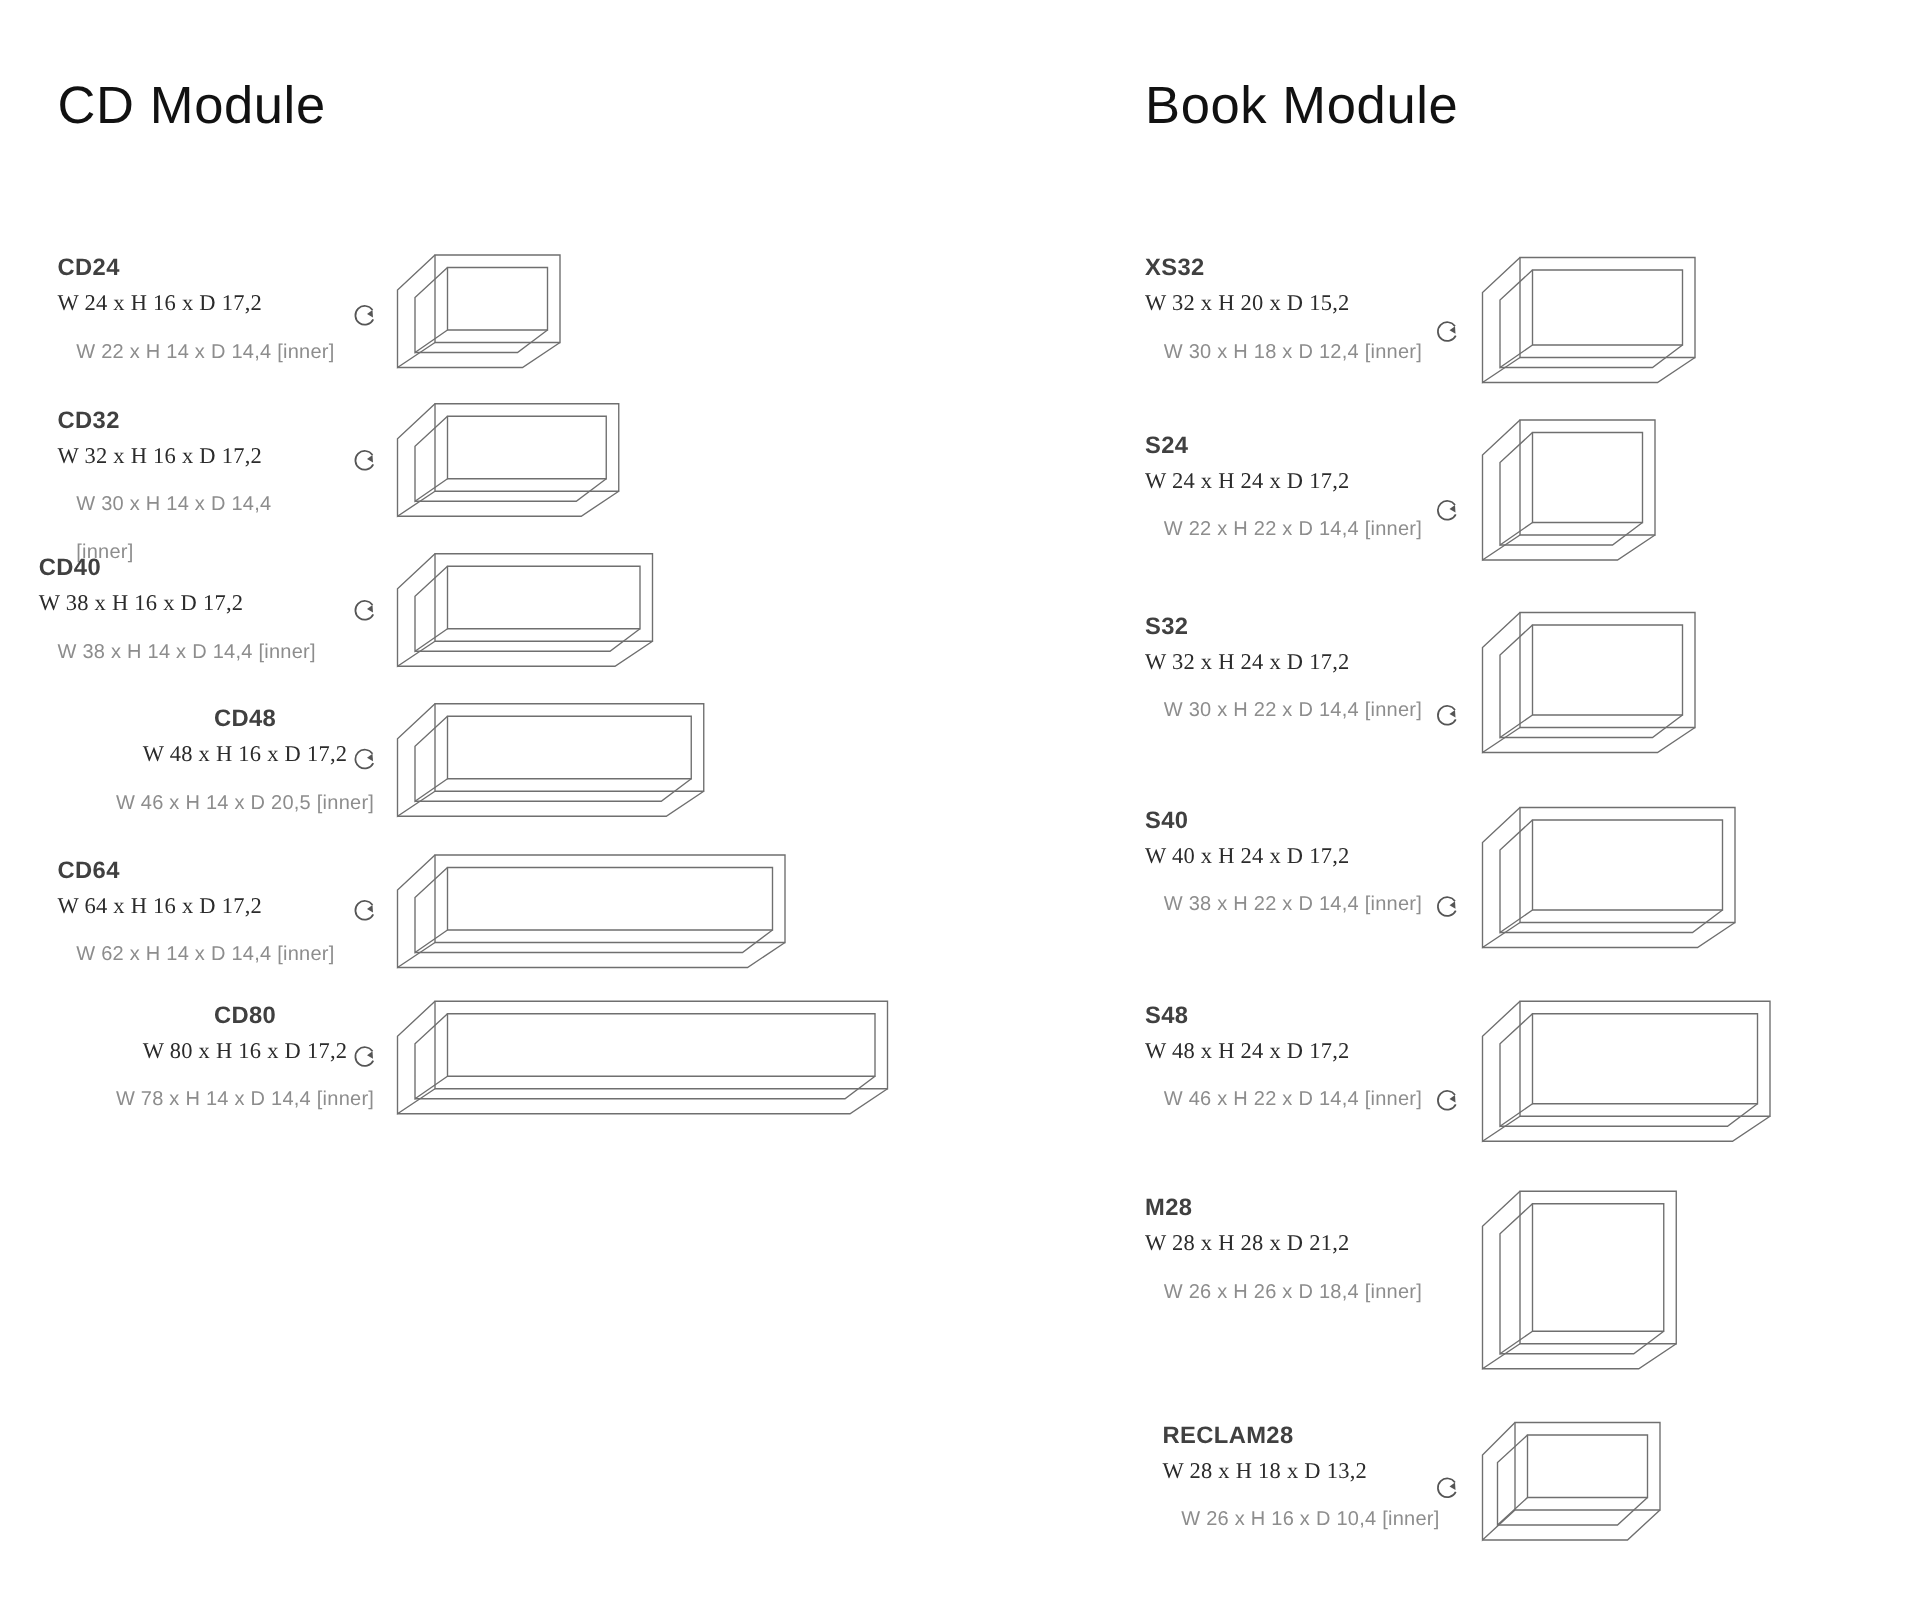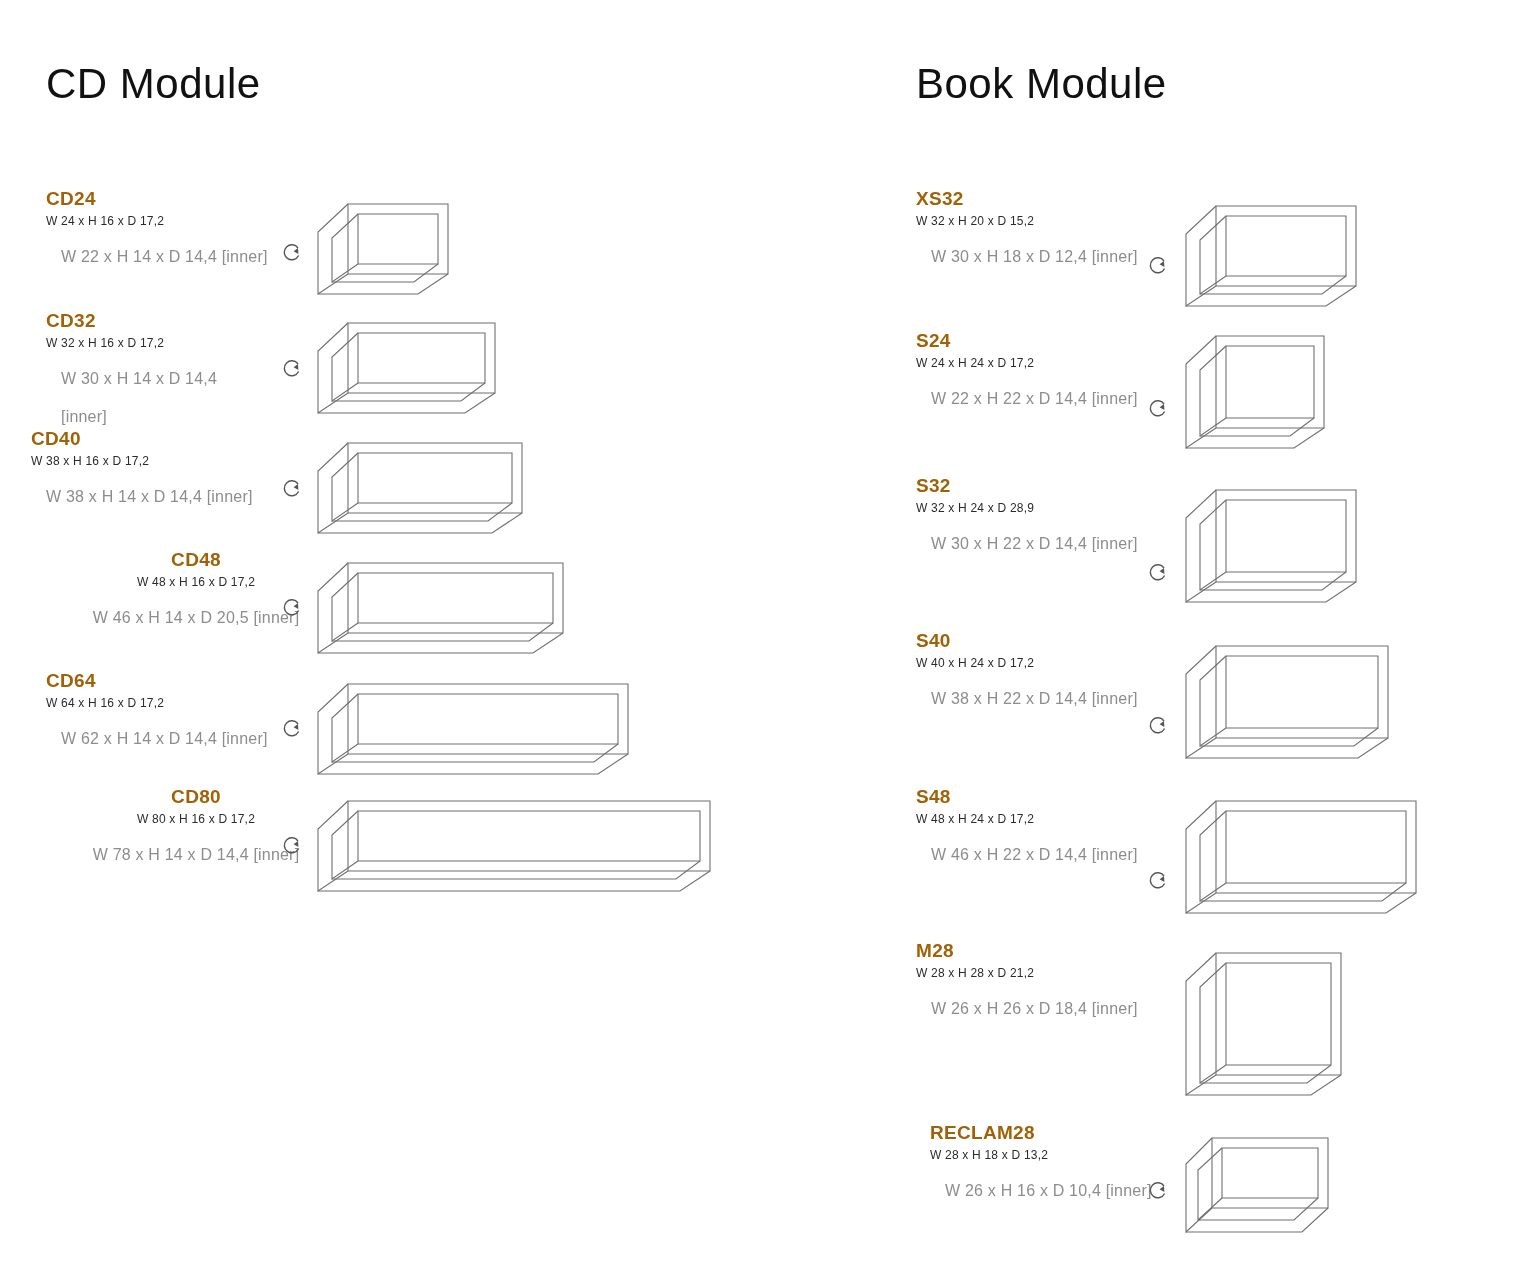--- a/index.html
+++ b/index.html
@@ -42,30 +42,31 @@
     position: absolute;
   }
   .mod-text {
     position: absolute;
     width: 300px;
   }
   .mod-code {
     font-size: 19px;
     font-weight: bold;
     letter-spacing: 0.3px;
-    color: #a16207;
-    margin: 0 0 3px 0;
+    color: #404040;
+    margin: 16px 0 3px 0;
     line-height: 1.15;
   }
   .mod-dim {
-    font-size: 12px;
+    font-size: 18px;
     color: #2b2b2b;
     letter-spacing: 0.2px;
     line-height: 1.45;
     margin: 0;
+    font-family: Liberation Serif, serif;
   }
   .mod-inner {
     font-size: 16px;
     color: #8d8d8d;
     letter-spacing: 0.2px;
     line-height: 1.45;
     margin: 15px;
   }
 
   .rot-icon {
@@ -292,21 +293,21 @@
           <polygon points="50,28 138,28 138,100 50,100"></polygon>
           <polyline points="50,28 24,52 24,118 50,100"></polyline>
           <polyline points="24,118 114,118 138,100"></polyline>
         </svg>
       </div>
     </div>
 
     <div class="module">
       <div class="mod-text" style="left:46px; top:475px;">
         <p class="mod-code">S32</p>
-        <p class="mod-dim">W 32 x H 24 x D 28,9</p>
+        <p class="mod-dim">W 32 x H 24 x D 17,2</p>
         <p class="mod-inner">W 30 x H 22 x D 14,4 [inner]</p>
       </div>
       <div class="rot-icon" style="left:277px; top:562px;">
         <svg viewBox="0 0 22 22">
             <path d="M17 6 A 7.5 7.5 0 1 0 17.6 13.5" fill="none" stroke="#555" stroke-width="1.4"></path>
             <path d="M17 6 L 17.4 12 L 12.6 9.2 Z" fill="#555" stroke="none"></path>
           </svg>
       </div>
       <div class="box-svg" style="left:306px; top:472px;">
         <svg width="190" height="135" viewBox="0 0 190 135">

